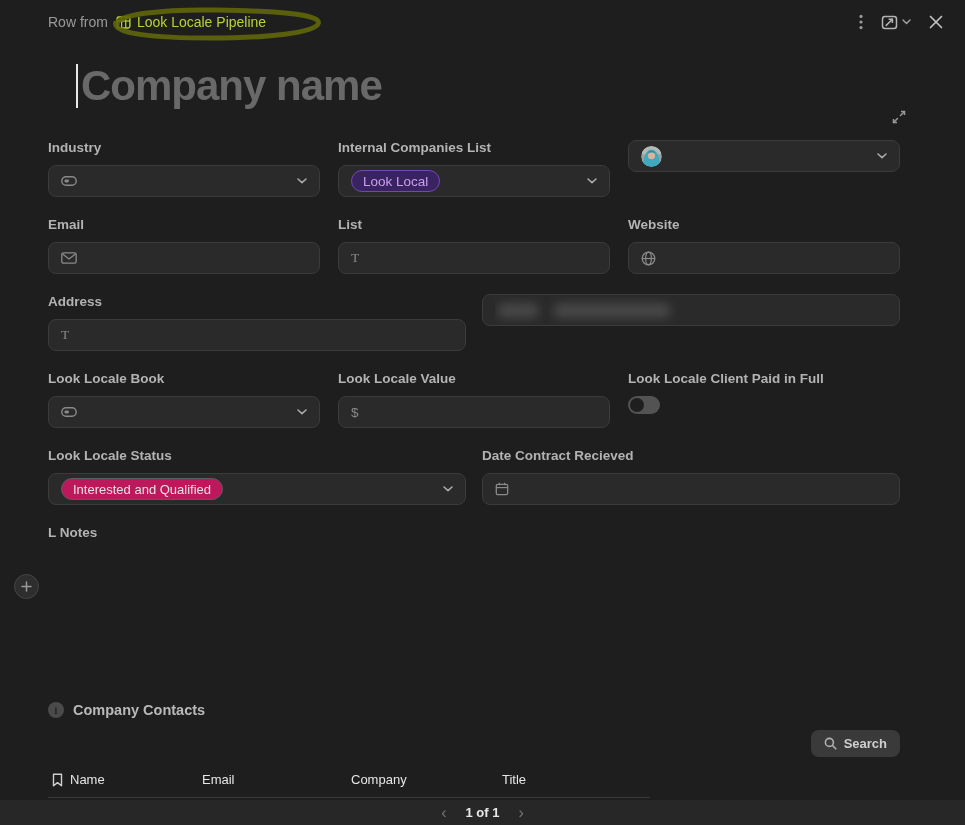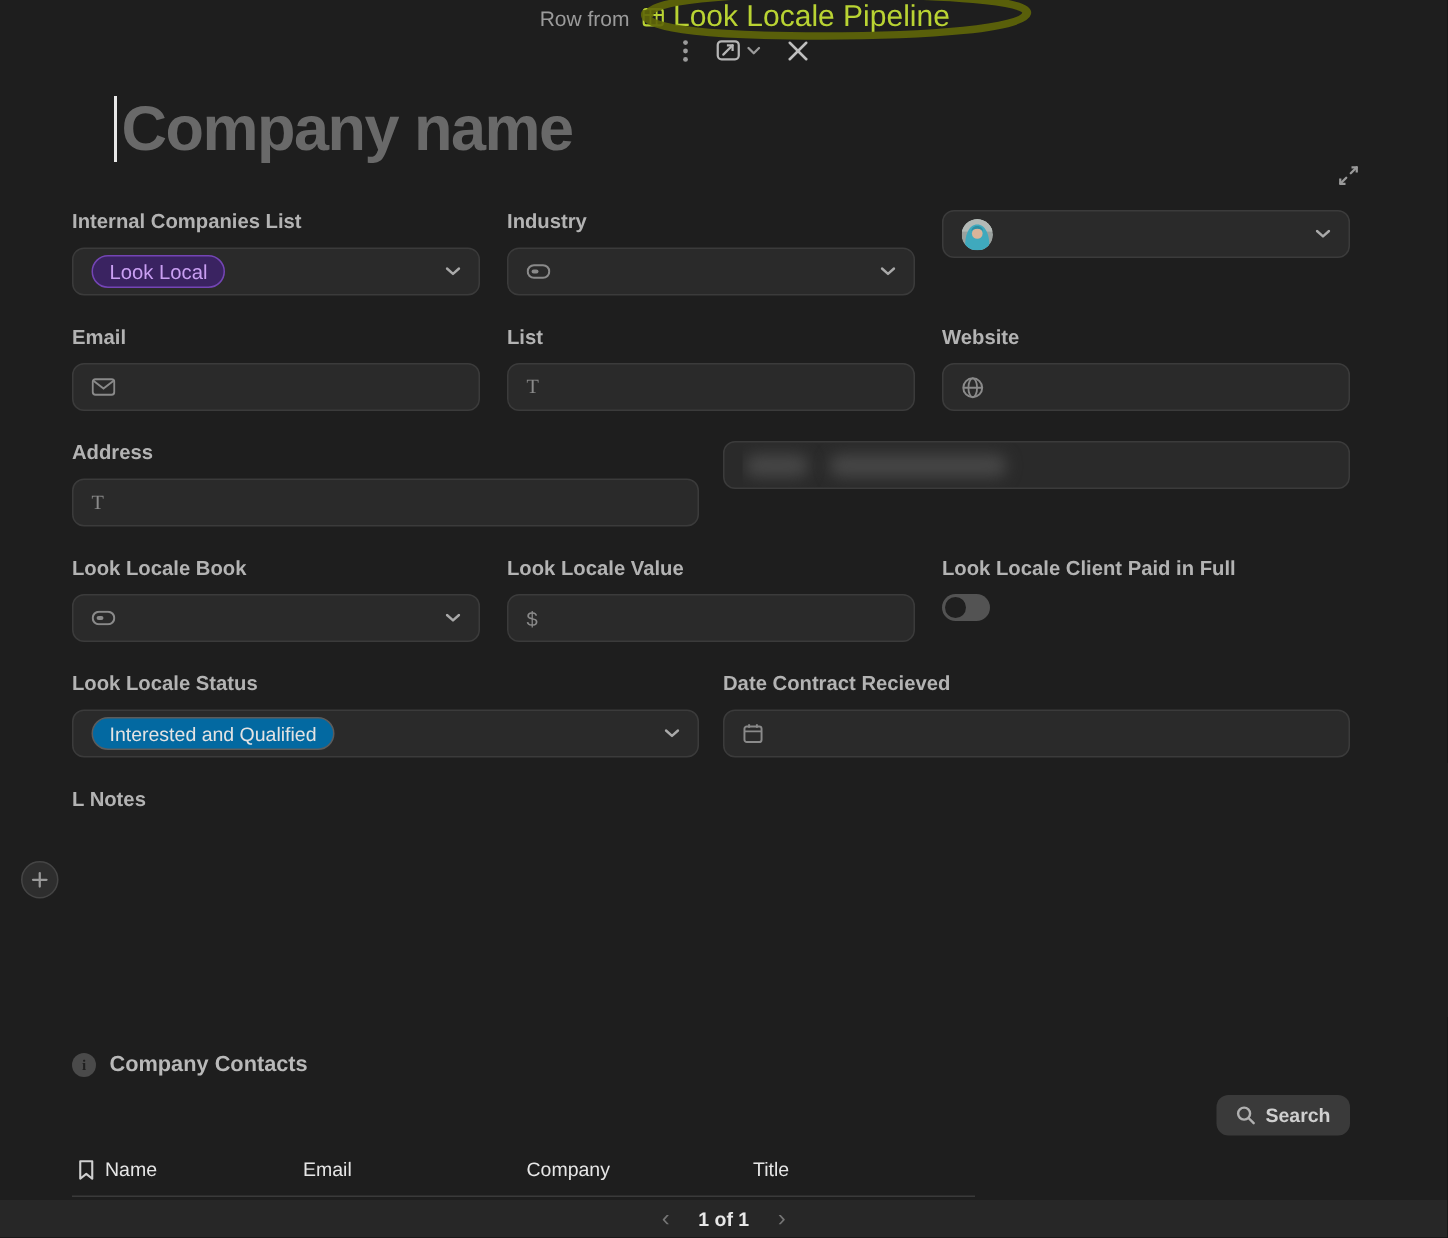--- a/index.html
+++ b/index.html
@@ -8,29 +8,28 @@
 
   .window{
     position:relative; width:965px; height:825px;
     background:#1e1e1e; color:#cfcfcf; overflow:hidden;
   }
 
   
   .topbar{
     height:44px; display:flex; align-items:center; justify-content:space-between;
     padding:0 20px 0 48px;
-    flex-direction:column;
   }
   .topbar-left{ display:flex; align-items:center; gap:8px; font-size:14px; }
   .muted{ color:#9b9b9b; }
   .source-wrap{
     position:relative; display:inline-flex; align-items:center; gap:6px;
     color:#b9d333; cursor:pointer;
   }
-  .source-text{ font-size:20px; }
+  .source-text{ font-size:14px; }
   .scribble{
     position:absolute; left:-12px; top:-7px;
     width:calc(100% + 70px); height:34px; pointer-events:none;
   }
   .topbar-right{ display:flex; align-items:center; gap:14px; }
   .iconbtn{ background:none; border:none; display:flex; align-items:center; gap:4px;
     cursor:pointer; padding:2px; color:#b5b5b5; }
 
   
   .title-row{
@@ -63,21 +62,21 @@
   .glyph{ font-size:13.5px; color:#8a8a8a; }
   .glyph.serif{ font-family:"Liberation Serif", serif; }
 
   .tag-purple{
     display:inline-flex; align-items:center; height:22px; padding:0 11px;
     border-radius:12px; background:#3a2361; border:1px solid #7445b5;
     color:#c99ff2; font-size:13.5px; white-space:nowrap;
   }
   .tag-gray{
     display:inline-flex; align-items:center; height:22px; padding:0 11px;
-    border-radius:12px; background:#0369a1; border:1px solid #5c5c5c;
+    border-radius:12px; background:#be185d; border:1px solid #5c5c5c;
     color:#e3e3e3; font-size:13px; white-space:nowrap;
   }
   .avatar{ width:21px; height:21px; border-radius:50%; overflow:hidden; flex:0 0 auto; }
 
   .toggle{
     width:32px; height:18px; border-radius:10px; background:#535353;
     position:relative; border:none; cursor:pointer; display:block;
   }
   .toggle .knob{
     position:absolute; left:2px; top:2px; width:14px; height:14px;
@@ -199,40 +198,40 @@
       <polyline points="11,3.5 14.5,3.5 14.5,7" fill="none" stroke="#9a9a9a" stroke-width="1.5" stroke-linejoin="round"></polyline>
       <line x1="7.5" y1="10.5" x2="3.5" y2="14.5" stroke="#9a9a9a" stroke-width="1.5" stroke-linecap="round"></line>
       <polyline points="3.5,11 3.5,14.5 7,14.5" fill="none" stroke="#9a9a9a" stroke-width="1.5" stroke-linejoin="round"></polyline>
     </svg>
   </button>
 
   <div class="form">
 
     <div class="grid3">
       <div class="field">
-        <div class="label">Internal Companies List</div>
-        <div class="box">
-          <span class="tag-purple">Look Local</span>
+        <div class="label">Industry</div>
+        <div class="box">
+          <span style="display:flex;">
+            <svg width="16" height="10" viewBox="0 0 16 10">
+              <rect x="0.8" y="0.8" width="14.4" height="8.4" rx="4.2" fill="none" stroke="#8a8a8a" stroke-width="1.4"></rect>
+              <rect x="3.4" y="3.6" width="4.6" height="2.8" rx="1.4" fill="#8a8a8a"></rect>
+            </svg>
+          </span>
           <span class="chev">
             <svg width="10" height="6" viewBox="0 0 10 6">
                 <polyline points="1,1 5,4.6 9,1" fill="none" stroke="#a9a9a9" stroke-width="1.6" stroke-linecap="round" stroke-linejoin="round"></polyline>
               </svg>
           </span>
         </div>
       </div>
 
       <div class="field">
-        <div class="label">Industry</div>
-        <div class="box">
-          <span style="display:flex;">
-            <svg width="16" height="10" viewBox="0 0 16 10">
-              <rect x="0.8" y="0.8" width="14.4" height="8.4" rx="4.2" fill="none" stroke="#8a8a8a" stroke-width="1.4"></rect>
-              <rect x="3.4" y="3.6" width="4.6" height="2.8" rx="1.4" fill="#8a8a8a"></rect>
-            </svg>
-          </span>
+        <div class="label">Internal Companies List</div>
+        <div class="box">
+          <span class="tag-purple">Look Local</span>
           <span class="chev">
             <svg width="10" height="6" viewBox="0 0 10 6">
                 <polyline points="1,1 5,4.6 9,1" fill="none" stroke="#a9a9a9" stroke-width="1.6" stroke-linecap="round" stroke-linejoin="round"></polyline>
               </svg>
           </span>
         </div>
       </div>
 
       <div class="field">
         <div class="box">

